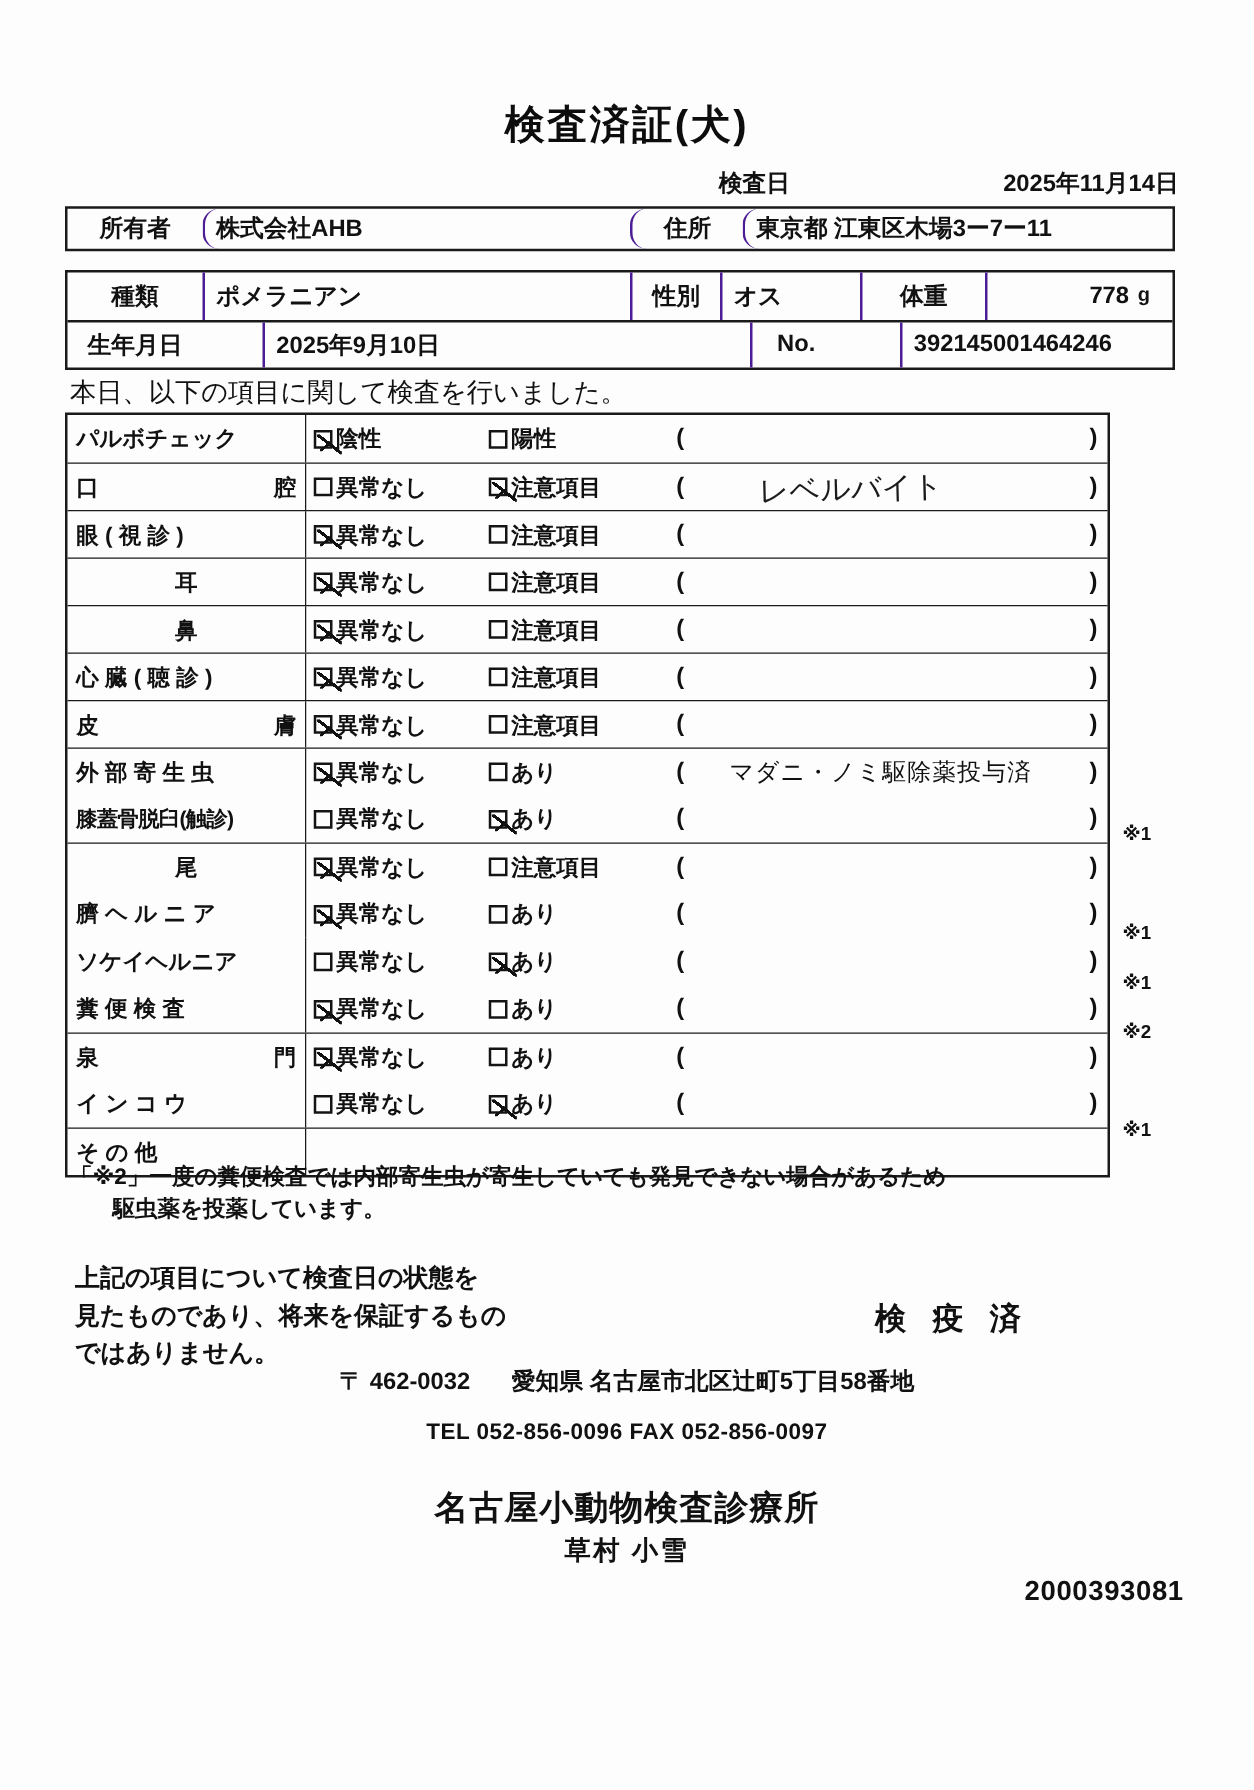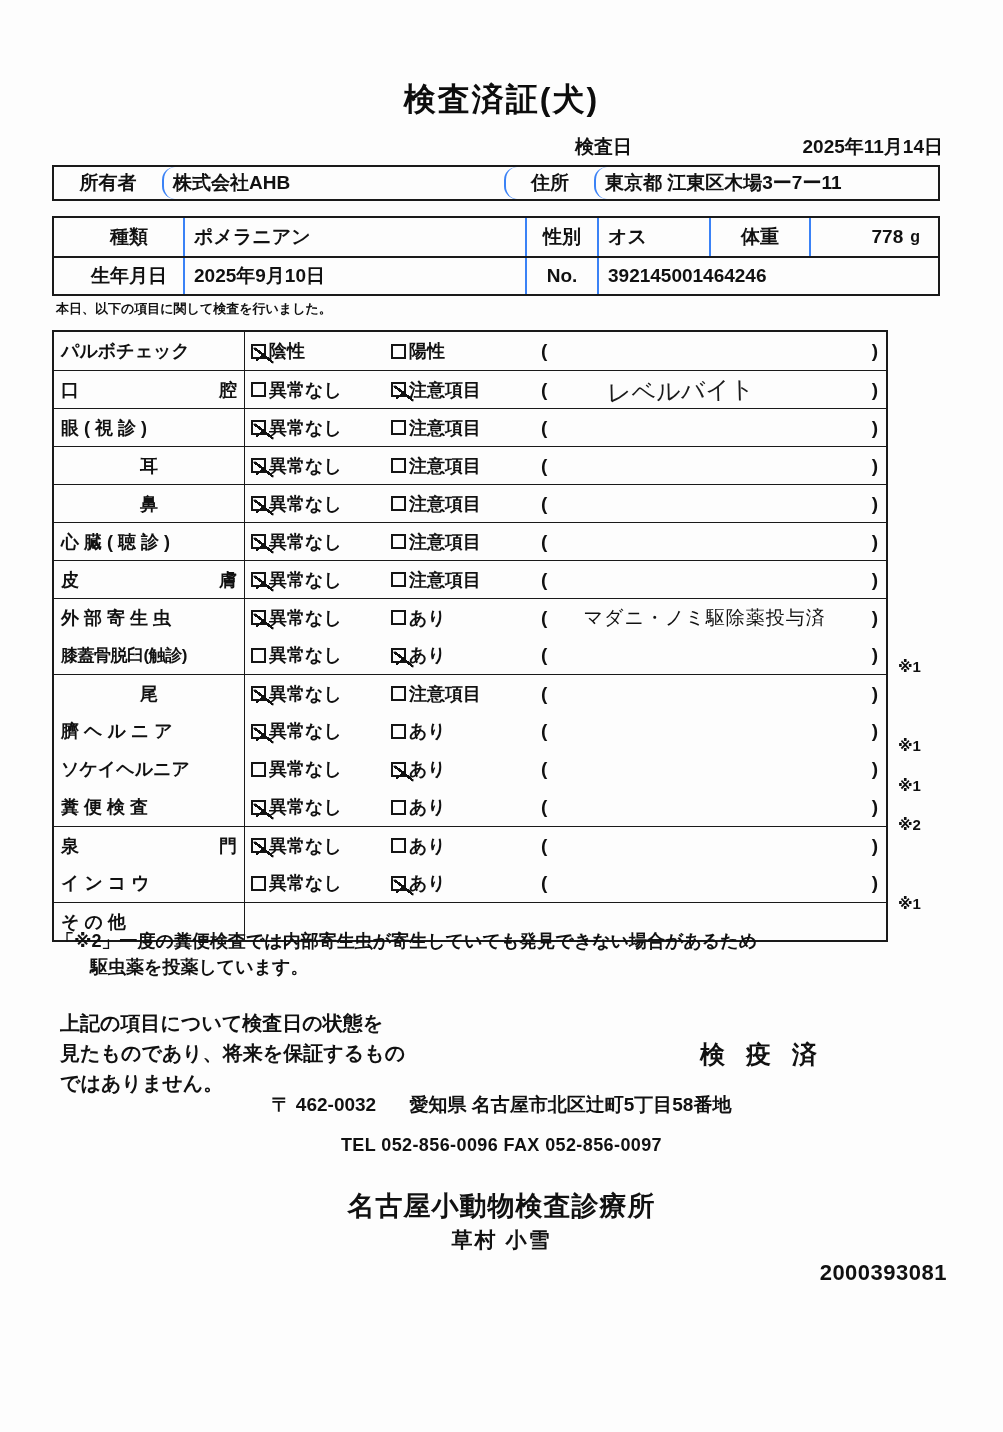--- a/index.html
+++ b/index.html
@@ -62,43 +62,42 @@
     display: flex;
     align-items: center;
     box-sizing: border-box;
     font-size: 19px;
     font-weight: 700;
     height: 100%;
     border-radius: 13px;
   }
   .lbl { justify-content: center; }
   .val { justify-content: flex-start; padding-left: 9px; }
-  .bl { border-left: 2px solid #3b82f6; }
+  .bl { border-left: 2px solid #4c1d95; }
 
   .ot-owner-lbl { width: 108px; }
   .ot-owner-val { width: 342px; }
   .ot-addr-lbl  { width: 90px; }
   .ot-addr-val  { flex: 1; }
 
   
   .info-table {
     position: absolute;
     top: 216px;
     left: 52px;
     width: 888px;
     border: 2px solid #1a1a1a;
     box-sizing: border-box;
   }
   .info-row {
     display: flex;
     height: 38px;
     box-sizing: border-box;
-    padding-left: 21px;
-  }
-  .info-row + .info-row { border-top: 2px solid #1a1a1a; }
+  }
+  .info-row + .info-row { border-top: 2px solid #1a1a1a; gap: 48px; }
   .info-row .cell {
     display: flex;
     align-items: center;
     box-sizing: border-box;
     font-size: 19px;
     font-weight: 700;
     height: 100%;
   }
   .it-lbl   { width: 108px; justify-content: center; }
   .it-breed { width: 342px; padding-left: 9px; }
@@ -108,22 +107,22 @@
   .it-wv    { flex: 1; justify-content: flex-end; padding-right: 18px; }
   .it-nol   { width: 72px;  justify-content: center; font-size: 17px; }
   .it-nov   { flex: 1; padding-left: 9px; }
   .wunit { font-size: 16px; margin-left: 7px; font-weight: 700; }
 
   
   .intro {
     position: absolute;
     top: 300px;
     left: 56px;
-    font-size: 13px;
-    font-weight: 700;
+    font-size: 21px;
+    font-weight: 400;
   }
 
   
   .checklist {
     position: absolute;
     top: 330px;
     left: 52px;
     width: 836px;
     border: 2px solid #1a1a1a;
     box-sizing: border-box;

